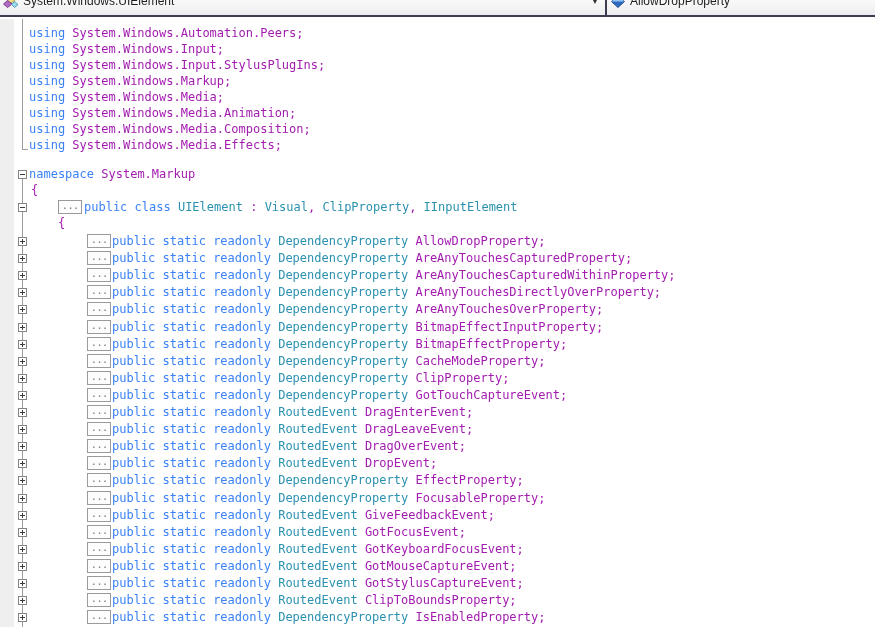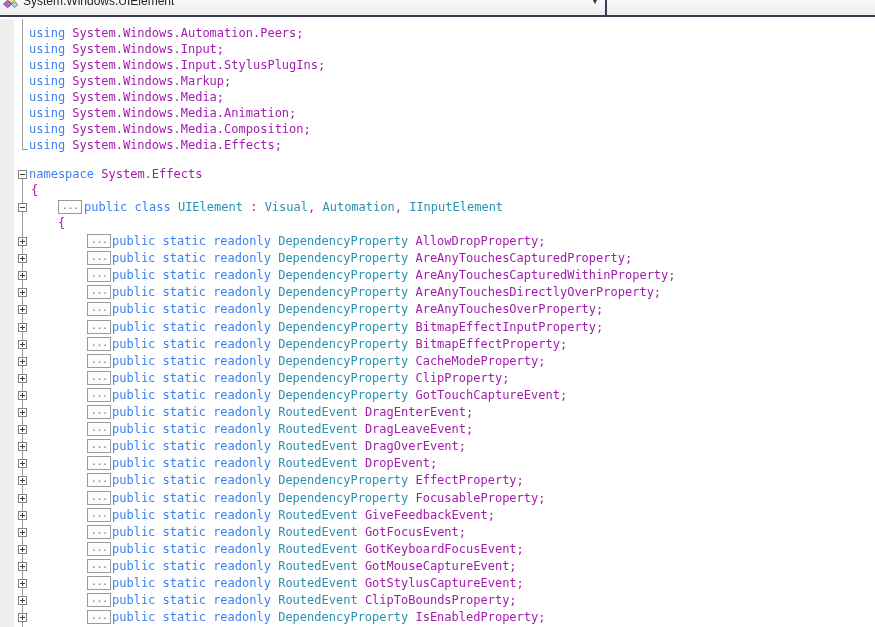--- a/index.html
+++ b/index.html
@@ -72,20 +72,29 @@
         <svg width="16" height="15" viewBox="0 0 16 15">
           <polygon points="8,0 14,4.5 8,9 2,4.5" fill="#f3e08a" stroke="#b9a33c" stroke-width="1"></polygon>
           <polygon points="4.5,6.5 9,10 4.5,13.5 0.5,10" fill="#b06cc4" stroke="#7a3f91" stroke-width="1"></polygon>
           <polygon points="11.5,7.5 15,10.5 11.5,13.5 8.5,10.5" fill="#9fd9ec" stroke="#4f9ab4" stroke-width="1"></polygon>
         </svg>
       </span>
       <span class="combo-text">System.Windows.UIElement</span>
       <span class="combo-arrow">▼</span>
     </div>
     <div class="navbar-sep"></div>
+    <div class="combo combo-right">
+      <span class="nav-icon">
+        <svg width="16" height="15" viewBox="0 0 16 15">
+          <polygon points="8,1.5 14.5,7.5 8,13.5 1.5,7.5" fill="#2e6bc0" stroke="#234e8d" stroke-width="1"></polygon>
+          <polygon points="8,1.5 14.5,7.5 1.5,7.5" fill="#8fc3f0"></polygon>
+        </svg>
+      </span>
+      <span class="combo-text">AllowDropProperty</span>
+    </div>
   </div>
 
   <div class="editor" id="editor">
     <div class="gutter"></div>
 
     <div class="outline-line" style="left:22px; top:0; height:130px;"></div>
     <div class="outline-foot" style="left:22px; top:130px; width:6px;"></div>
 
     <div class="outline-line" style="left:22px; top:160px; height:448px;"></div>
     <div id="code-rows">
@@ -93,27 +102,27 @@
         <div class="crow" style="top: 23px; left: 29px;"><span class="kw">using</span><span class="pln"> System.Windows.Input;</span></div>
         <div class="crow" style="top: 39px; left: 29px;"><span class="kw">using</span><span class="pln"> System.Windows.Input.StylusPlugIns;</span></div>
         <div class="crow" style="top: 55px; left: 29px;"><span class="kw">using</span><span class="pln"> System.Windows.Markup;</span></div>
         <div class="crow" style="top: 71px; left: 29px;"><span class="kw">using</span><span class="pln"> System.Windows.Media;</span></div>
         <div class="crow" style="top: 87px; left: 29px;"><span class="kw">using</span><span class="pln"> System.Windows.Media.Animation;</span></div>
         <div class="crow" style="top: 103px; left: 29px;"><span class="kw">using</span><span class="pln"> System.Windows.Media.Composition;</span></div>
         <div class="crow" style="top: 119px; left: 29px;"><span class="kw">using</span><span class="pln"> System.Windows.Media.Effects;</span></div>
         <div class="fold" style="top: 151px;">
           <span class="h"></span>
         </div>
-        <div class="crow" style="top: 148px; left: 29px;"><span class="kw">namespace</span><span class="pln"> System.Effects</span></div>
+        <div class="crow" style="top: 148px; left: 29px;"><span class="kw">namespace</span><span class="pln"> System.Markup</span></div>
         <div class="crow" style="top: 164px; left: 31px;"><span class="pln">{</span></div>
         <div class="fold" style="top: 184px;">
           <span class="h"></span>
         </div>
         <div class="dots" style="left: 58px; top: 181px;">...</div>
-        <div class="crow" style="top: 181px; left: 84px;"><span class="kw">public class </span><span class="typ">UIElement</span><span class="pln"> : </span><span class="typ">Visual</span><span class="pln">, </span><span class="typ">Automation</span><span class="pln">, </span><span class="typ">IInputElement</span></div>
+        <div class="crow" style="top: 181px; left: 84px;"><span class="kw">public class </span><span class="typ">UIElement</span><span class="pln"> : </span><span class="typ">Visual</span><span class="pln">, </span><span class="typ">ClipProperty</span><span class="pln">, </span><span class="typ">IInputElement</span></div>
         <div class="crow" style="top: 197px; left: 58px;"><span class="pln">{</span></div>
         <div class="fold" style="top: 218px;">
           <span class="h"></span>
           <span class="v"></span>
         </div>
         <div class="dots" style="left: 87px; top: 215px;">...</div>
         <div class="crow" style="top: 215px; left: 112px;"><span class="kw">public static readonly </span><span class="typ">DependencyProperty</span><span class="pln"> AllowDropProperty;</span></div>
         <div class="fold" style="top: 235.1px;">
           <span class="h"></span>
           <span class="v"></span>

